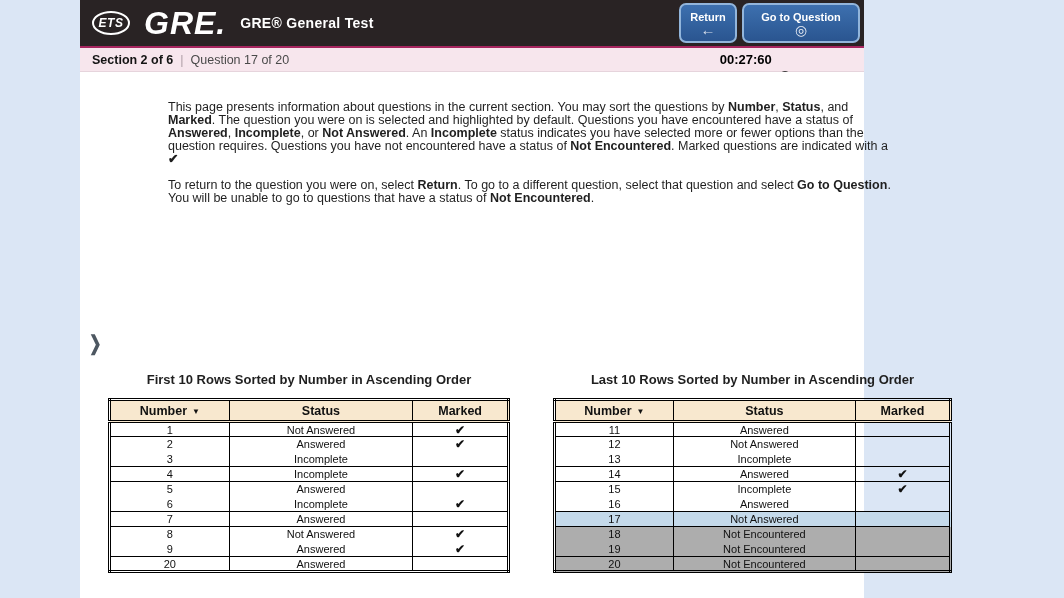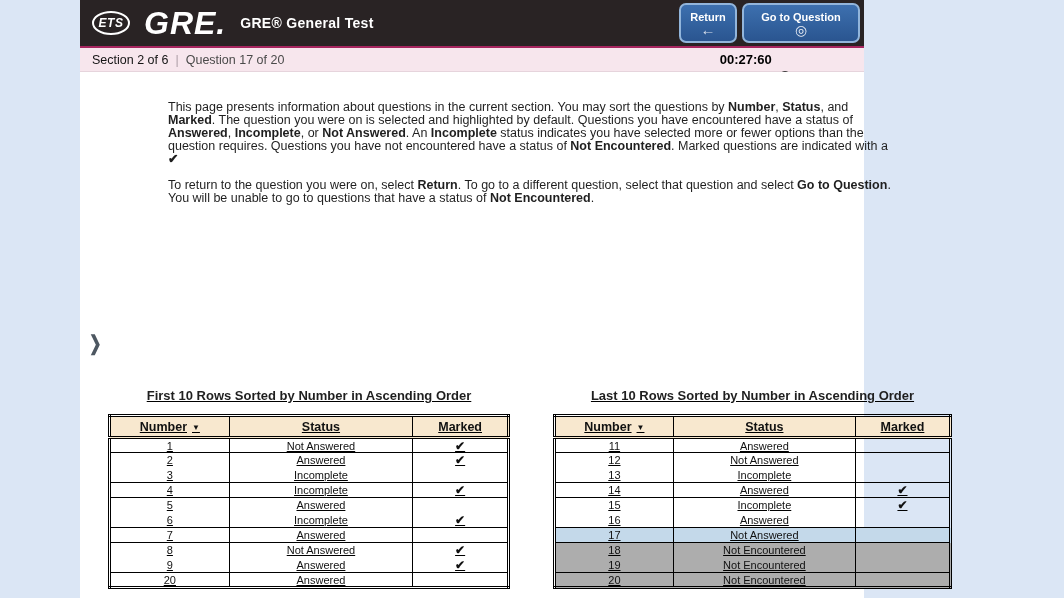--- a/index.html
+++ b/index.html
@@ -49,21 +49,21 @@
   .btn-icon-target { font-size:14px; line-height:12px; color:#e8ecf4; font-weight:normal; }
   .magenta-line { height:2px; background:#a6255f; }
   
   .section-bar {
     height:24px; background:#f7e6ed;
     display:flex; justify-content:space-between; align-items:center;
     padding:0 12px; font-size:12.5px;
     border-bottom:1px solid #e6d4dc;
   }
   .sec-left { display:flex; gap:7px; align-items:baseline; }
-  .sec-label { font-weight:normal; color:#141414; }
+  .sec-label { font-weight:bold; color:#141414; }
   .sec-pipe { color:#b0a0a8; }
   .sec-question { color:#4a4a4a; }
   .sec-right { display:flex; gap:7px; align-items:center; }
   .timer { font-weight:bold; font-size:13px; color:#000; }
   .hide-time { display:flex; gap:5px; align-items:flex-start; color:#3a3a3a; cursor:pointer;margin-top:36px; }
   .hide-icon {
     width:12px; height:12px; border:1px solid #3a3a3a; border-radius:50%;
     position:relative; display:inline-block;
   }
   .hide-icon::after {
@@ -79,21 +79,21 @@
   }
   .review-area { position:absolute; left:88px; top:16px; width:730px; }
   .review-title {
     font-size:21px; font-weight:bold; color:#333;
     margin:0; padding-bottom:6px;
     border-bottom:1.5px solid #8a8a8a;
   }
   .review-area p { font-size:12.5px; line-height:13px; color:#1f1f1f; margin:13px 0 0 0; }
   .review-area .b { font-weight:bold; }
   
-  .table-block { position:absolute; top:316px;text-decoration:underline; }
+  .table-block { position:absolute; top:300px; }
   .tb-left  { left:28px;  width:402px; }
   .tb-right { left:473px; width:399px; }
   .table-title {
     text-align:center; font-weight:bold; font-size:13px; color:#1f1f1f;
     margin:0 0 11px 0;
   }
   table.qtable {
     width:100%; border-collapse:collapse; table-layout:fixed;
     border:3px double #000;
   }

